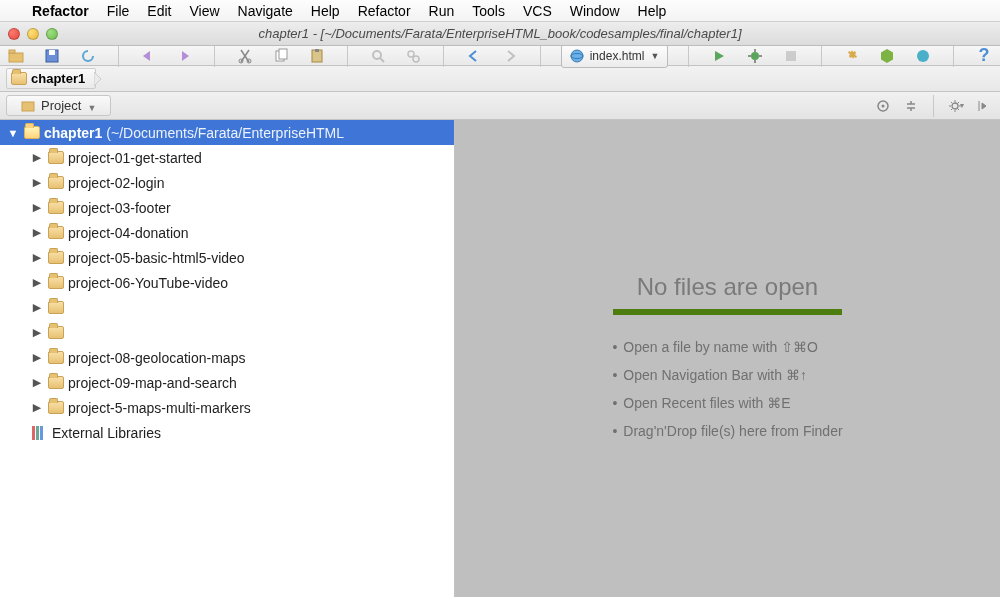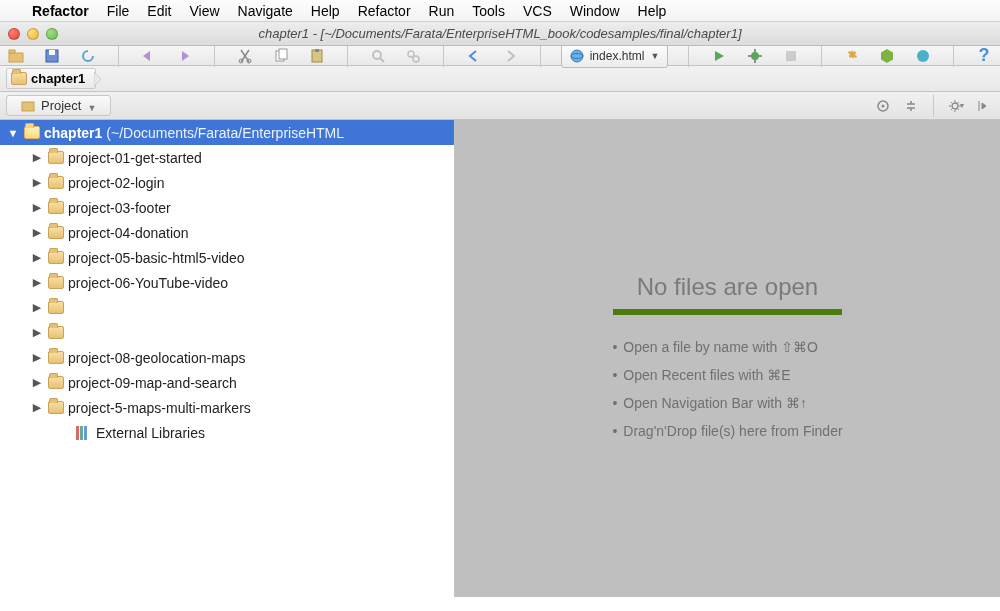--- a/index.html
+++ b/index.html
@@ -44,21 +44,21 @@
 .editor { flex: 1; background: #bfbfbf; display: flex; flex-direction: column; align-items: center; justify-content: center; color: #6f6f6f; }
 
 
 .tree { font-size: 14px; color: #222; }
 .tree-row { display: flex; align-items: center; height: 25px; padding-left: 6px; gap: 4px; white-space: nowrap; }
 .tree-row.root { background: #3e75d6; color: #fff; }
 .tree-row.root .folder { filter: brightness(1.1); }
 .tree-row .arrow { width: 14px; text-align: center; font-size: 11px; color: #555; }
 .tree-row.root .arrow { color: #fff; }
 .tree-row.child { padding-left: 30px; }
-.tree-row.lib { padding-left: 14px; margin-left: 44px; }
+.tree-row.lib { padding-left: 14px; }
 .folder { width: 16px; height: 13px; background: linear-gradient(#f9e0a8,#e7c172); border: 1px solid #c9a255; border-radius: 2px; position: relative; }
 .folder::before { content:""; position:absolute; top:-4px; left:0; width:7px; height:4px; background:#e7c172; border:1px solid #c9a255; border-bottom:none; border-radius:2px 2px 0 0; }
 .lib-icon { width: 16px; height: 14px; display: inline-block; }
 .lib-icon span { display:inline-block; width:3px; height:14px; margin-right:1px; }
 .root-extra { opacity: .9; }
 
 
 .no-files { font-size: 24px; color: #7a7a7a; border-bottom: 6px solid #4d7c0f; padding: 0 24px 8px; margin-bottom: 18px; }
 .tips { font-size: 14px; color: #707070; line-height: 2; }
 .tips .bullet { margin-right: 6px; }
@@ -327,18 +327,18 @@
         <span class="lib-icon"><span style="background:#d66"></span><span style="background:#6a9"></span><span style="background:#69d"></span></span>
         <span>External Libraries</span>
       </div>
     </div>
   </div>
 
   <div class="editor">
     <div class="no-files">No files are open</div>
     <div class="tips">
       <div><span class="bullet">•</span><span>Open a file by name with ⇧⌘O</span></div>
+      <div><span class="bullet">•</span><span>Open Navigation Bar with ⌘↑</span></div>
       <div><span class="bullet">•</span><span>Open Recent files with ⌘E</span></div>
-      <div><span class="bullet">•</span><span>Open Navigation Bar with ⌘↑</span></div>
       <div><span class="bullet">•</span><span>Drag'n'Drop file(s) here from Finder</span></div>
     </div>
   </div>
 </div>
 
 </body></html>

